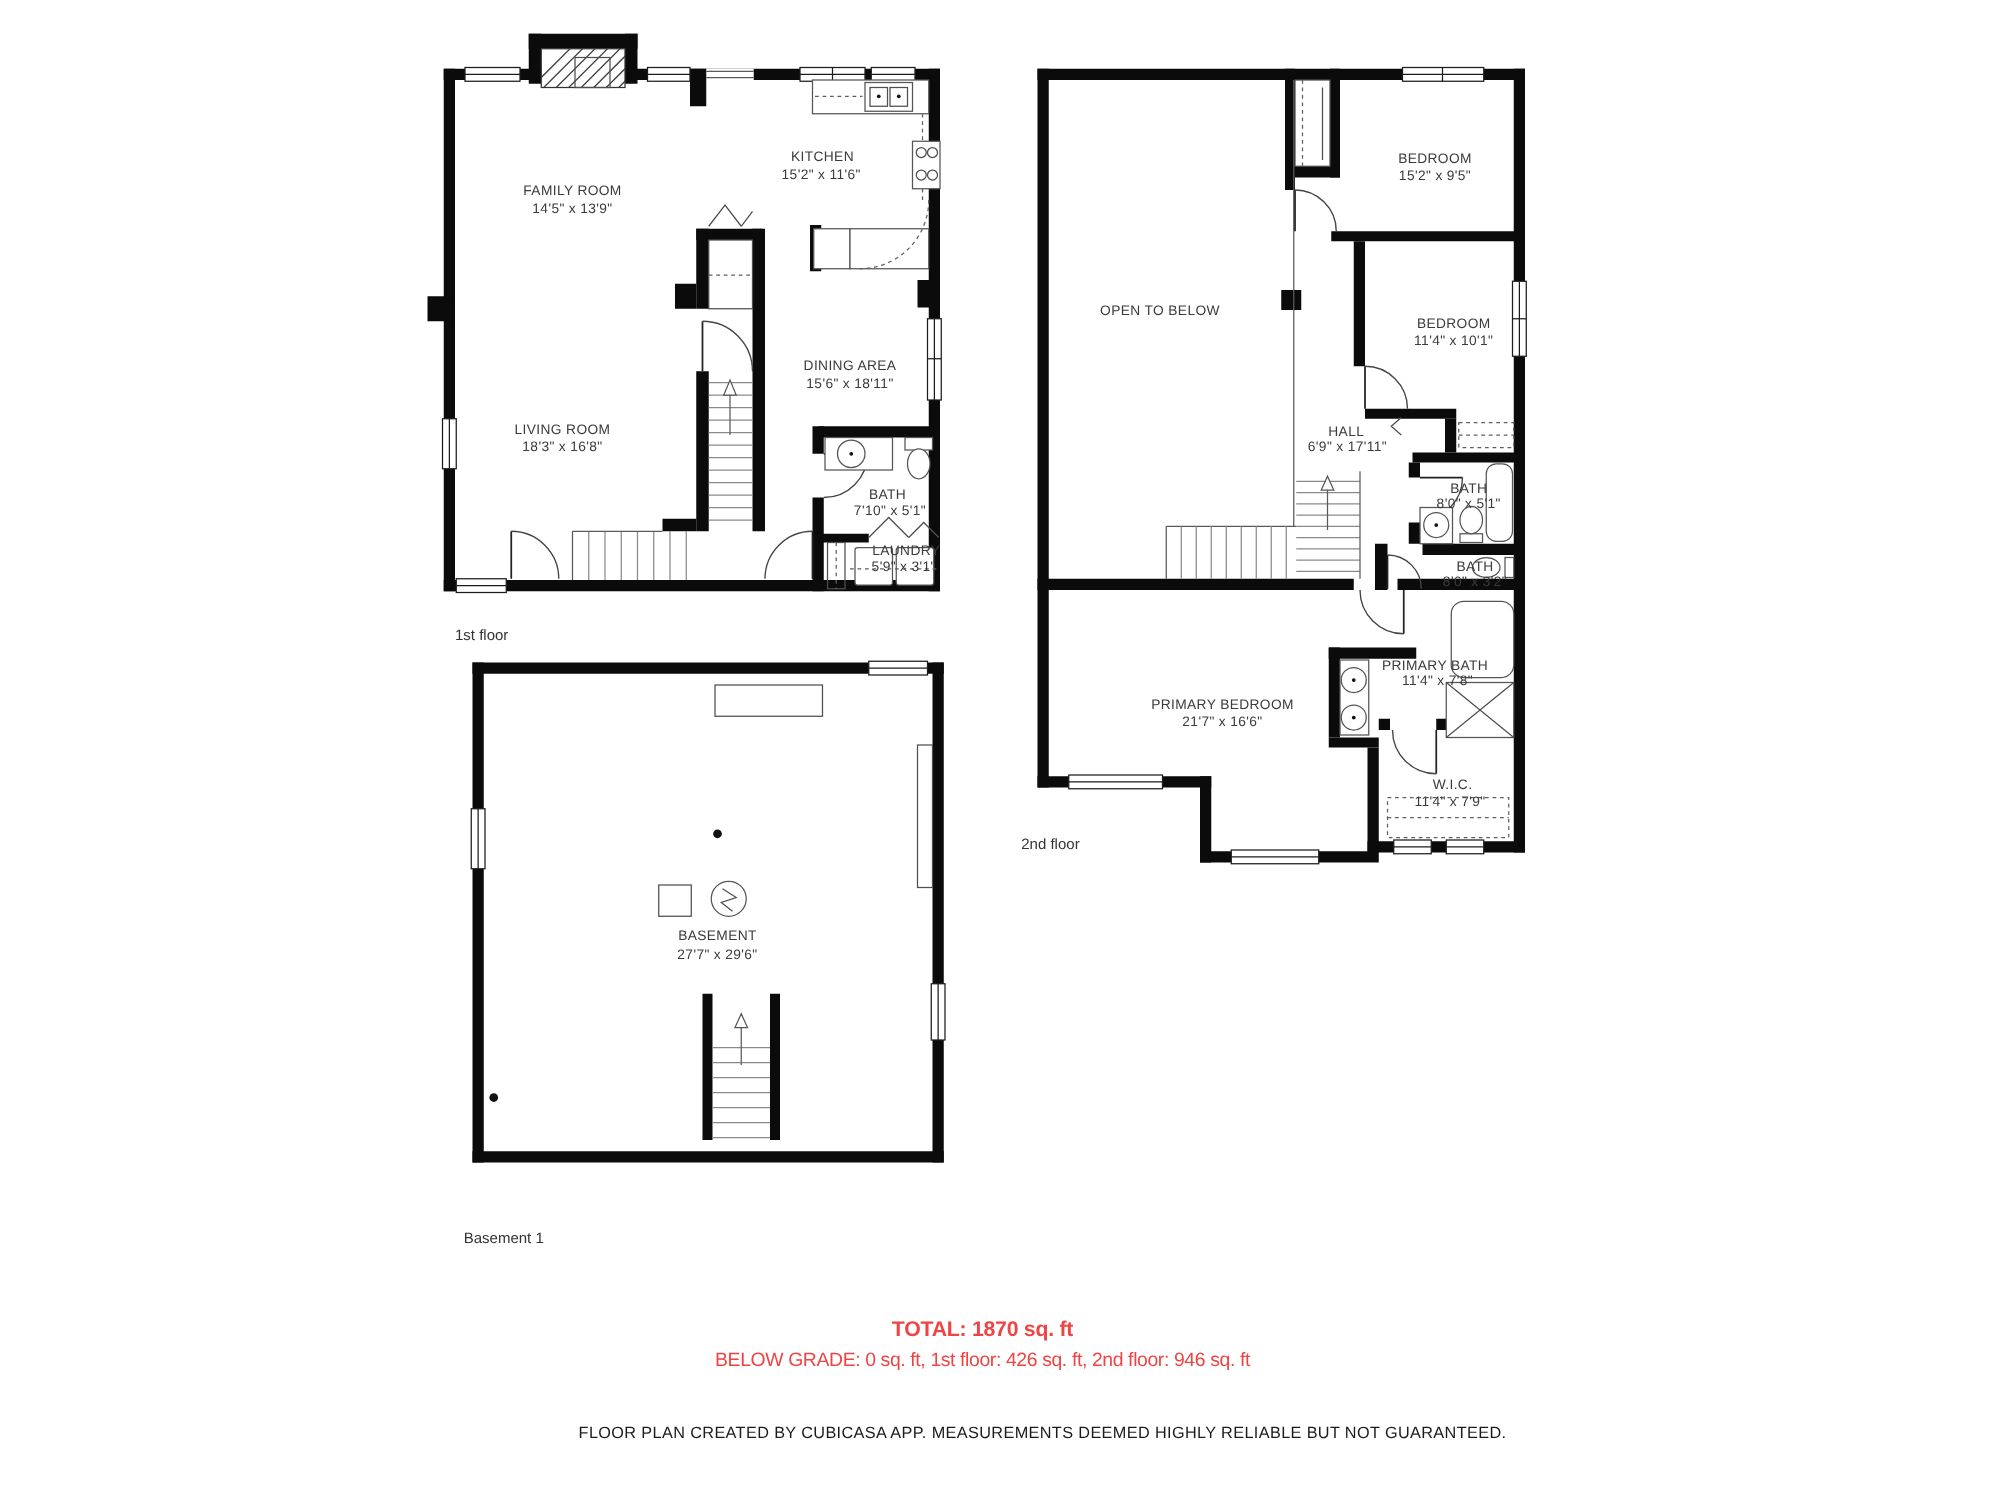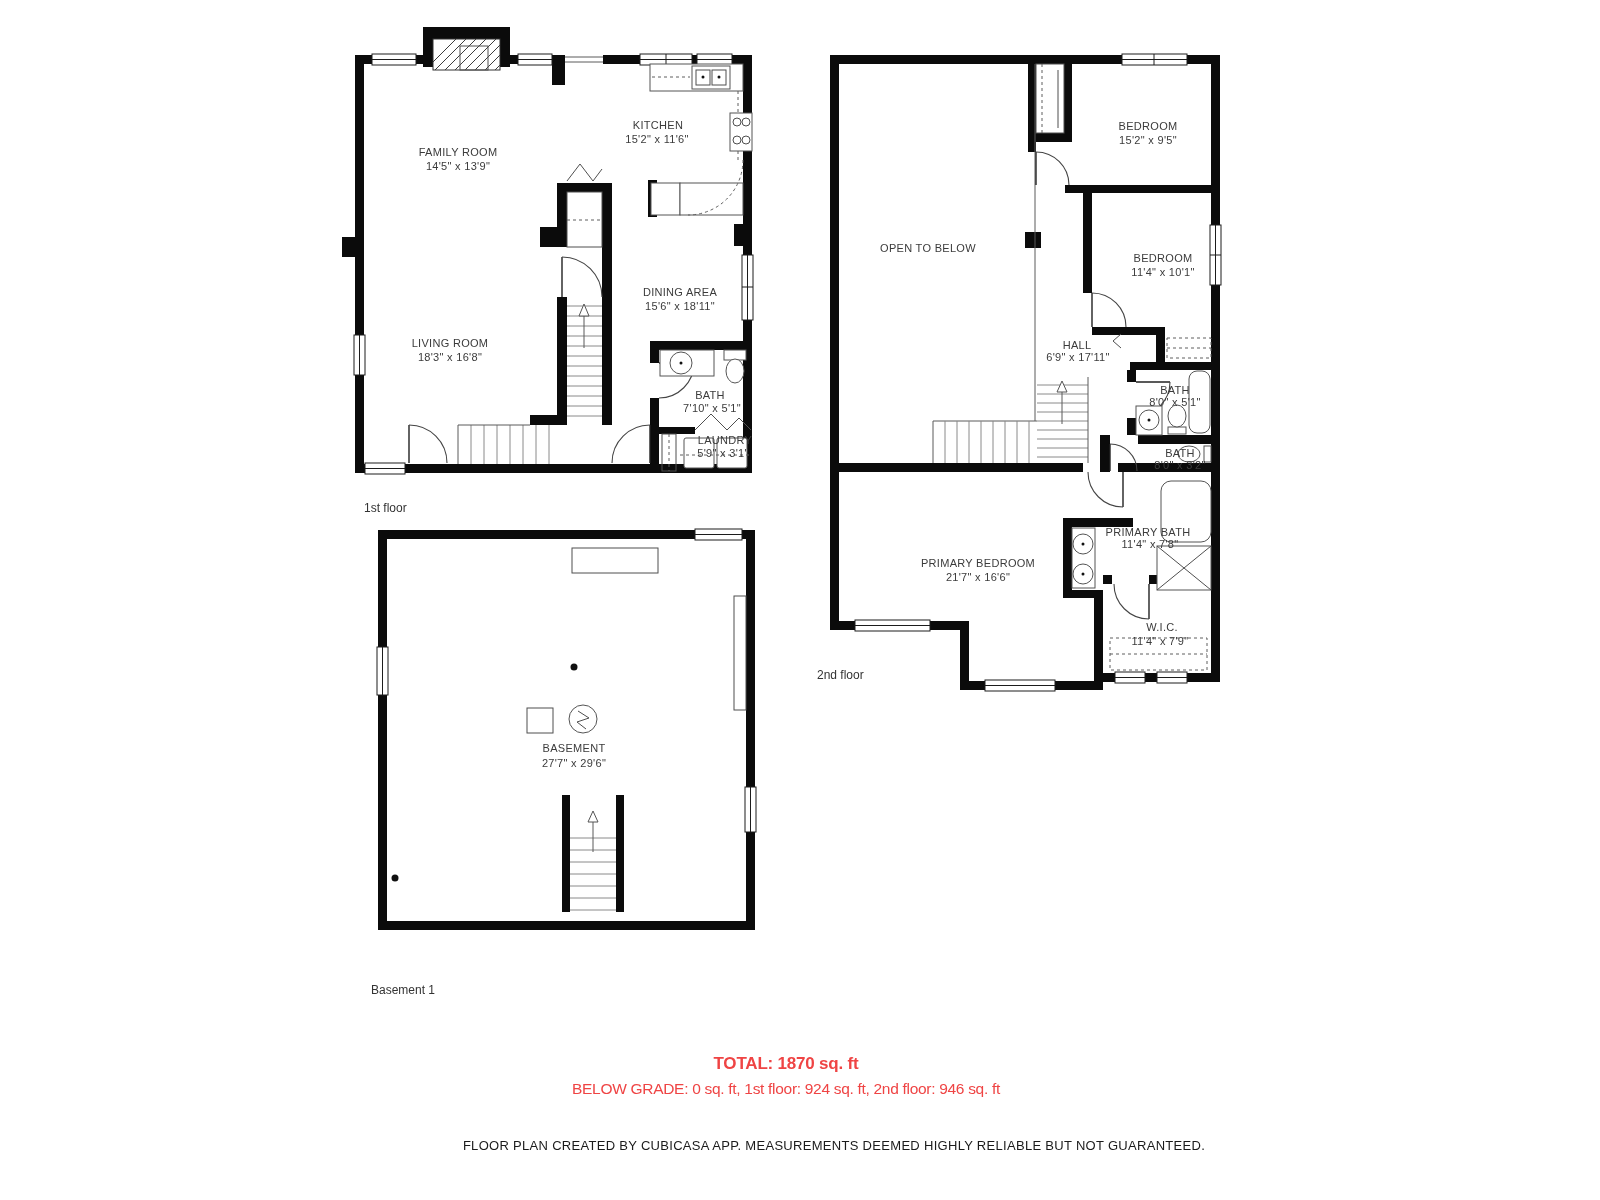--- a/index.html
+++ b/index.html
@@ -373,18 +373,18 @@
     <text class="room-dims" x="209" y="247" text-anchor="middle">27'7" x 29'6"</text>
   </g>
 </svg>
 
 <div class="floor-tag" style="left:364px;top:501px;">1st floor</div>
 <div class="floor-tag" style="left:817px;top:668px;">2nd floor</div>
 <div class="floor-tag" style="left:371px;top:963px;margin-top:20px;">Basement 1</div>
 
 <div class="summary">
   <p class="sum-total">TOTAL: 1870 sq. ft</p>
-  <p class="sum-line">BELOW GRADE: 0 sq. ft, 1st floor: 924 sq. ft, 2nd floor: 946 sq. ft</p>
+  <p class="sum-line">BELOW GRADE: 0 sq. ft, 1st floor: 426 sq. ft, 2nd floor: 946 sq. ft</p>
 </div>
 
 <div class="footnote">FLOOR PLAN CREATED BY CUBICASA APP. MEASUREMENTS DEEMED HIGHLY RELIABLE BUT NOT GUARANTEED.</div>
 
 <div class="watermark">REcolorado</div>
 
 </body></html>

